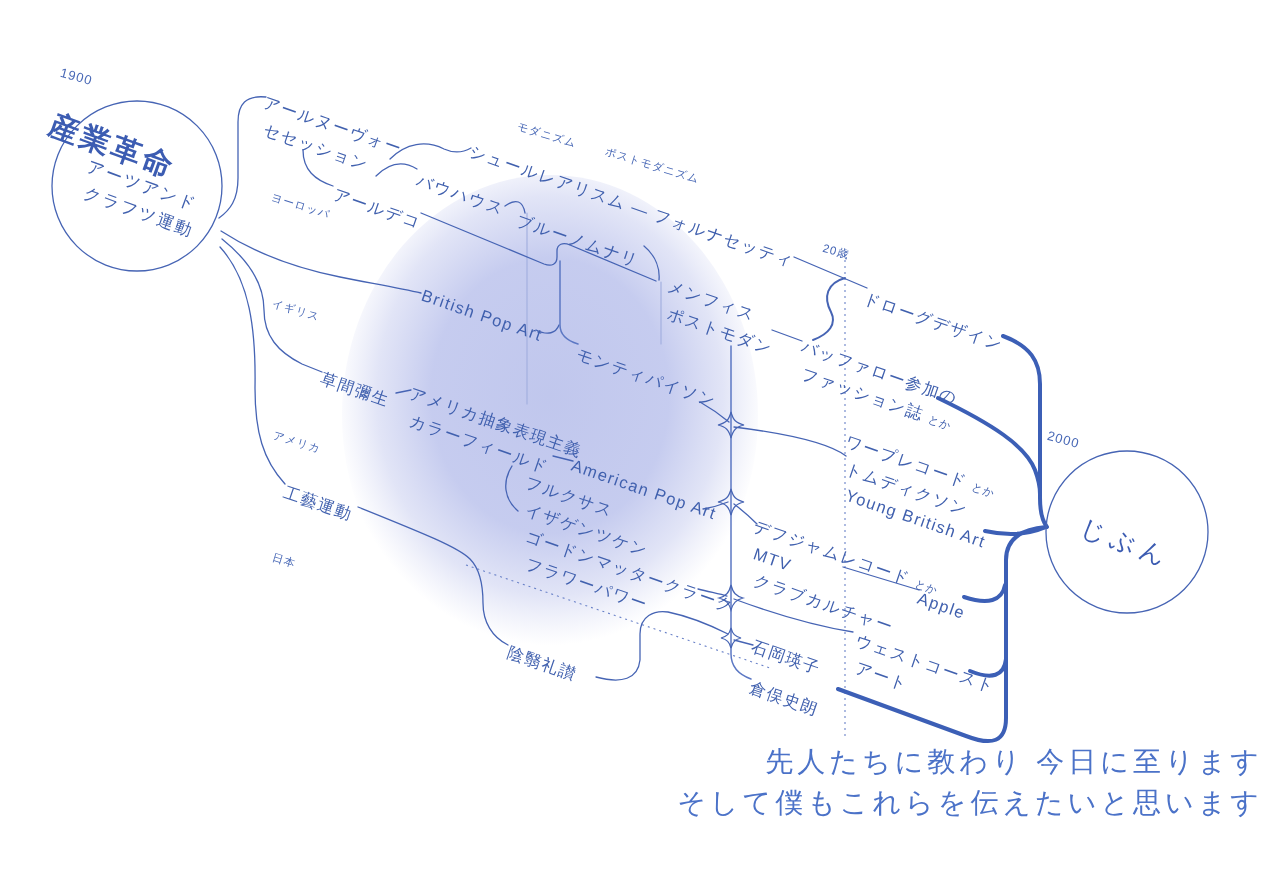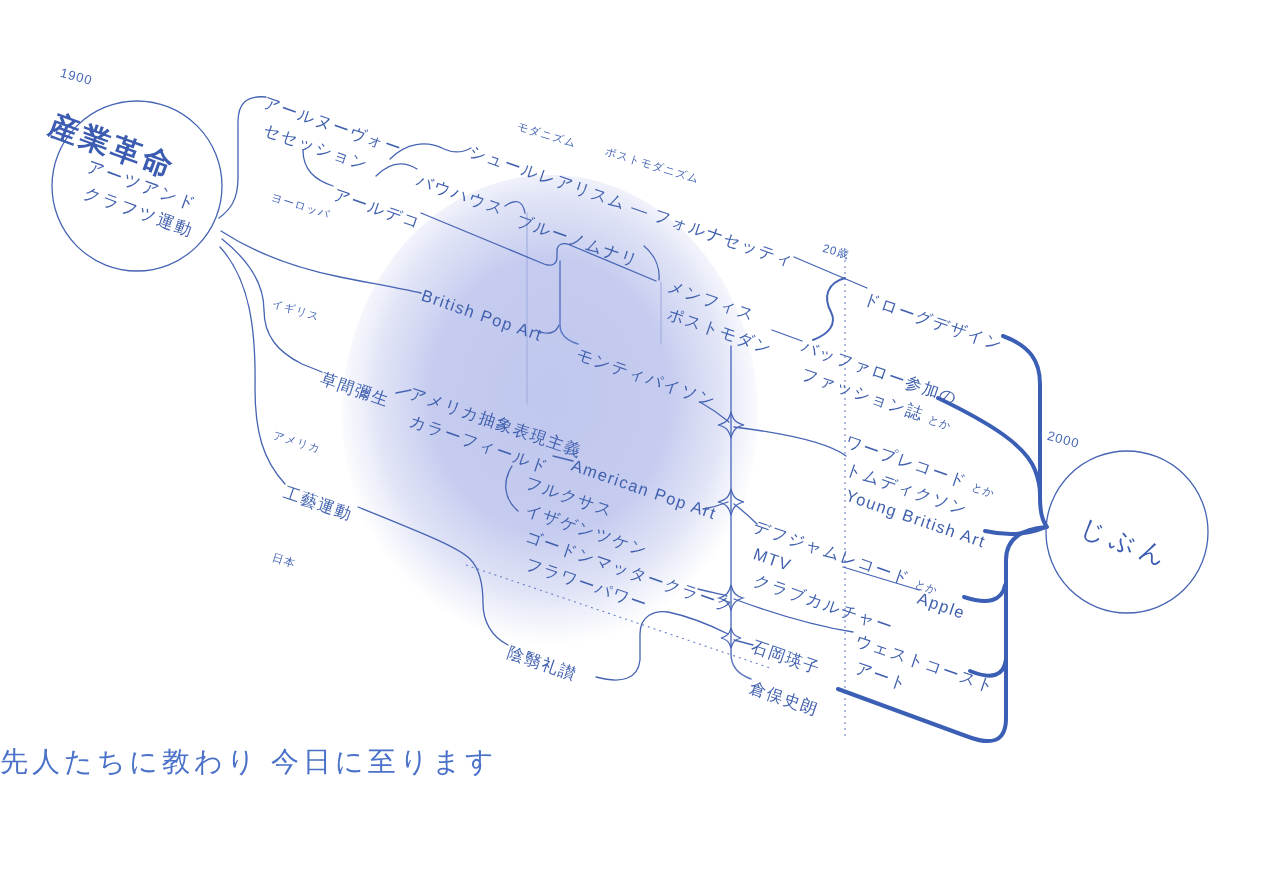--- a/index.html
+++ b/index.html
@@ -17,21 +17,21 @@
   .stair .line:nth-child(3){margin-left:18px;}
   .stair .line:nth-child(4){margin-left:27px;}
   .suffix{font-size:11px;letter-spacing:.5px;}
   .sm{font-size:11px;color:#4868b6;transform:rotate(17deg);letter-spacing:1px;}
   .yr{font-size:13px;color:#4868b6;transform:rotate(15deg);letter-spacing:1px;}
   .big{font-size:30px;letter-spacing:3px;font-weight:600;color:#3c5cb2;transform:rotate(20deg);}
   .movement{font-size:17px;letter-spacing:2px;transform:rotate(20deg);}
   .movement .line:nth-child(2){margin-left:6px;}
   .jibun{font-size:25px;letter-spacing:6px;transform:rotate(20deg);color:#3c5cb2;}
   .caption{
-    position:absolute;left:0;right:0;top:742px;text-align:left;color:#4b72c8;
+    position:absolute;left:0;right:0;top:742px;text-align:right;color:#4b72c8;
     font-size:28px;letter-spacing:4px;line-height:1.45;font-weight:500;
   }
   .caption .line{display:block;}
 </style>
 </head>
 <body>
 
 <div class="stage">
 
   <svg class="wires" width="1263" height="893" viewBox="0 0 1263 893">
@@ -180,15 +180,16 @@
   <div class="lbl" style="left:754px;top:675px">倉俣史朗</div>
   <div class="lbl stair" style="left:860px;top:628px">
     <span class="line">ウェストコースト</span>
     <span class="line">アート</span>
   </div>
 
   <div class="lbl jibun" style="left:1088px;top:508px">じぶん</div>
 
   <div class="caption">
     <span class="line">先人たちに教わり 今日に至ります</span>
+    <span class="line">そして僕もこれらを伝えたいと思います</span>
   </div>
 
 </div>
 
 </body></html>

